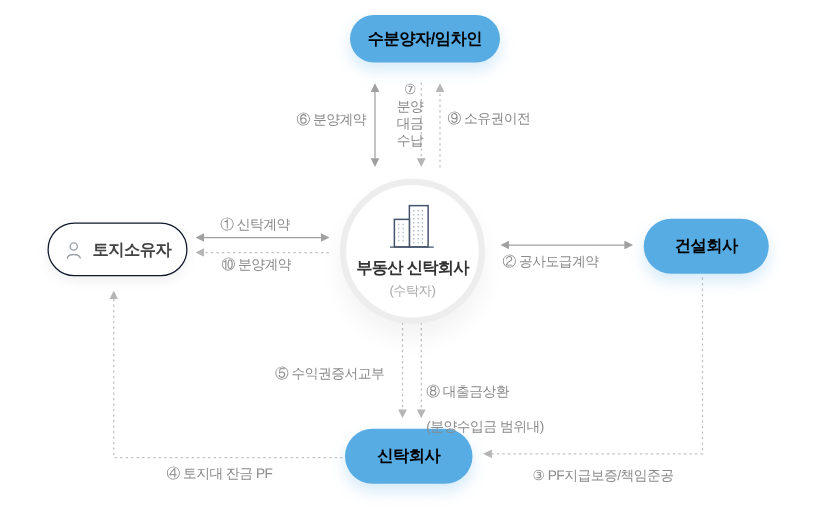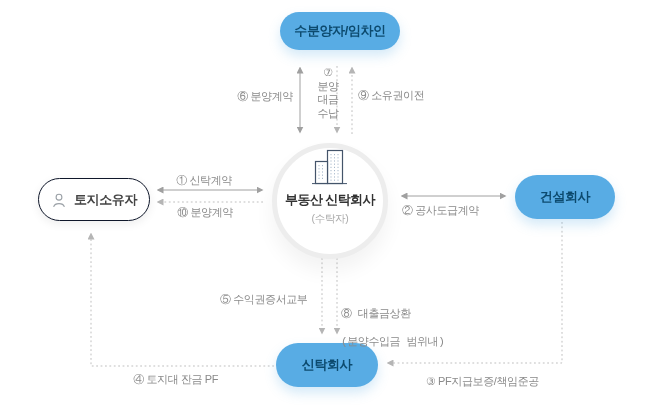--- a/index.html
+++ b/index.html
@@ -5,48 +5,48 @@
   html,body{margin:0;padding:0;background:#fff;}
   .canvas{
     position:relative;width:658px;height:413px;background:#ffffff;
     font-family:"Liberation Sans",sans-serif;overflow:hidden;
   }
   .arrow-layer{position:absolute;left:0;top:0;width:658px;height:413px;}
   .pill{
     position:absolute;display:flex;align-items:center;justify-content:center;
     border-radius:999px;font-size:13px;font-weight:bold;letter-spacing:-0.4px;
   }
-  .pill.blue{background:#58ace4;color:#0c4a6e;box-shadow:0 6px 12px rgba(88,172,228,.25);}
+  .pill.blue{background:#58ace4;color:#000000;box-shadow:0 6px 12px rgba(88,172,228,.25);}
   .pill.white{background:#fff;color:#444;border:1px solid #0f172a;
     box-shadow:0 3px 10px rgba(0,0,0,.07);gap:7px;}
   #node-buyer{left:280px;top:12px;width:120px;height:38px;}
   #node-builder{left:515px;top:175px;width:100px;height:44px;}
   #node-finance{left:276px;top:343px;width:102px;height:44px;}
   #node-landowner{left:38px;top:178px;width:110px;height:41px;}
   #node-trust{
     position:absolute;left:272px;top:143px;width:116px;height:116px;border-radius:50%;
     background:#fff;border:5px solid #ededed;box-sizing:border-box;
-    display:flex;flex-direction:column;align-items:center;justify-content:flex-start;
+    display:flex;flex-direction:column;align-items:center;justify-content:center;
     box-shadow:0 12px 20px rgba(0,0,0,.05);
   }
   .trust-title{font-size:13px;font-weight:bold;color:#333;letter-spacing:-0.6px;margin-top:5px;}
   .trust-sub{font-size:10.5px;color:#a9a9a9;margin-top:3px;letter-spacing:-0.3px;}
   .lbl{
     position:absolute;font-size:11px;color:#8a8a8a;letter-spacing:-0.4px;line-height:14px;
     white-space:pre-line;
   }
   .lbl .sub{display:block;}
   #lbl-6{left:236px;top:89px;width:58px;text-align:center;}
   #lbl-7{left:311px;top:66px;width:34px;text-align:center;line-height:13.5px;}
   #lbl-9{left:358px;top:88px;}
   #lbl-1{left:166px;top:173px;width:76px;text-align:center;}
   #lbl-10{left:166px;top:205px;width:78px;text-align:center;}
   #lbl-2{left:402px;top:203px;width:100px;}
   #lbl-5{left:220px;top:292px;width:94px;text-align:left;}
-  #lbl-8{left:341px;top:293px;font-family:Liberation Mono, monospace;}
+  #lbl-8{left:341px;top:293px;}
   #lbl-4{left:112px;top:372px;width:106px;text-align:right;}
   #lbl-3{left:426px;top:374px;text-align:center;}
 </style>
 </head>
 <body>
 
 <div class="canvas">
 
   <svg class="arrow-layer" viewBox="0 0 658 413">
     <defs>

